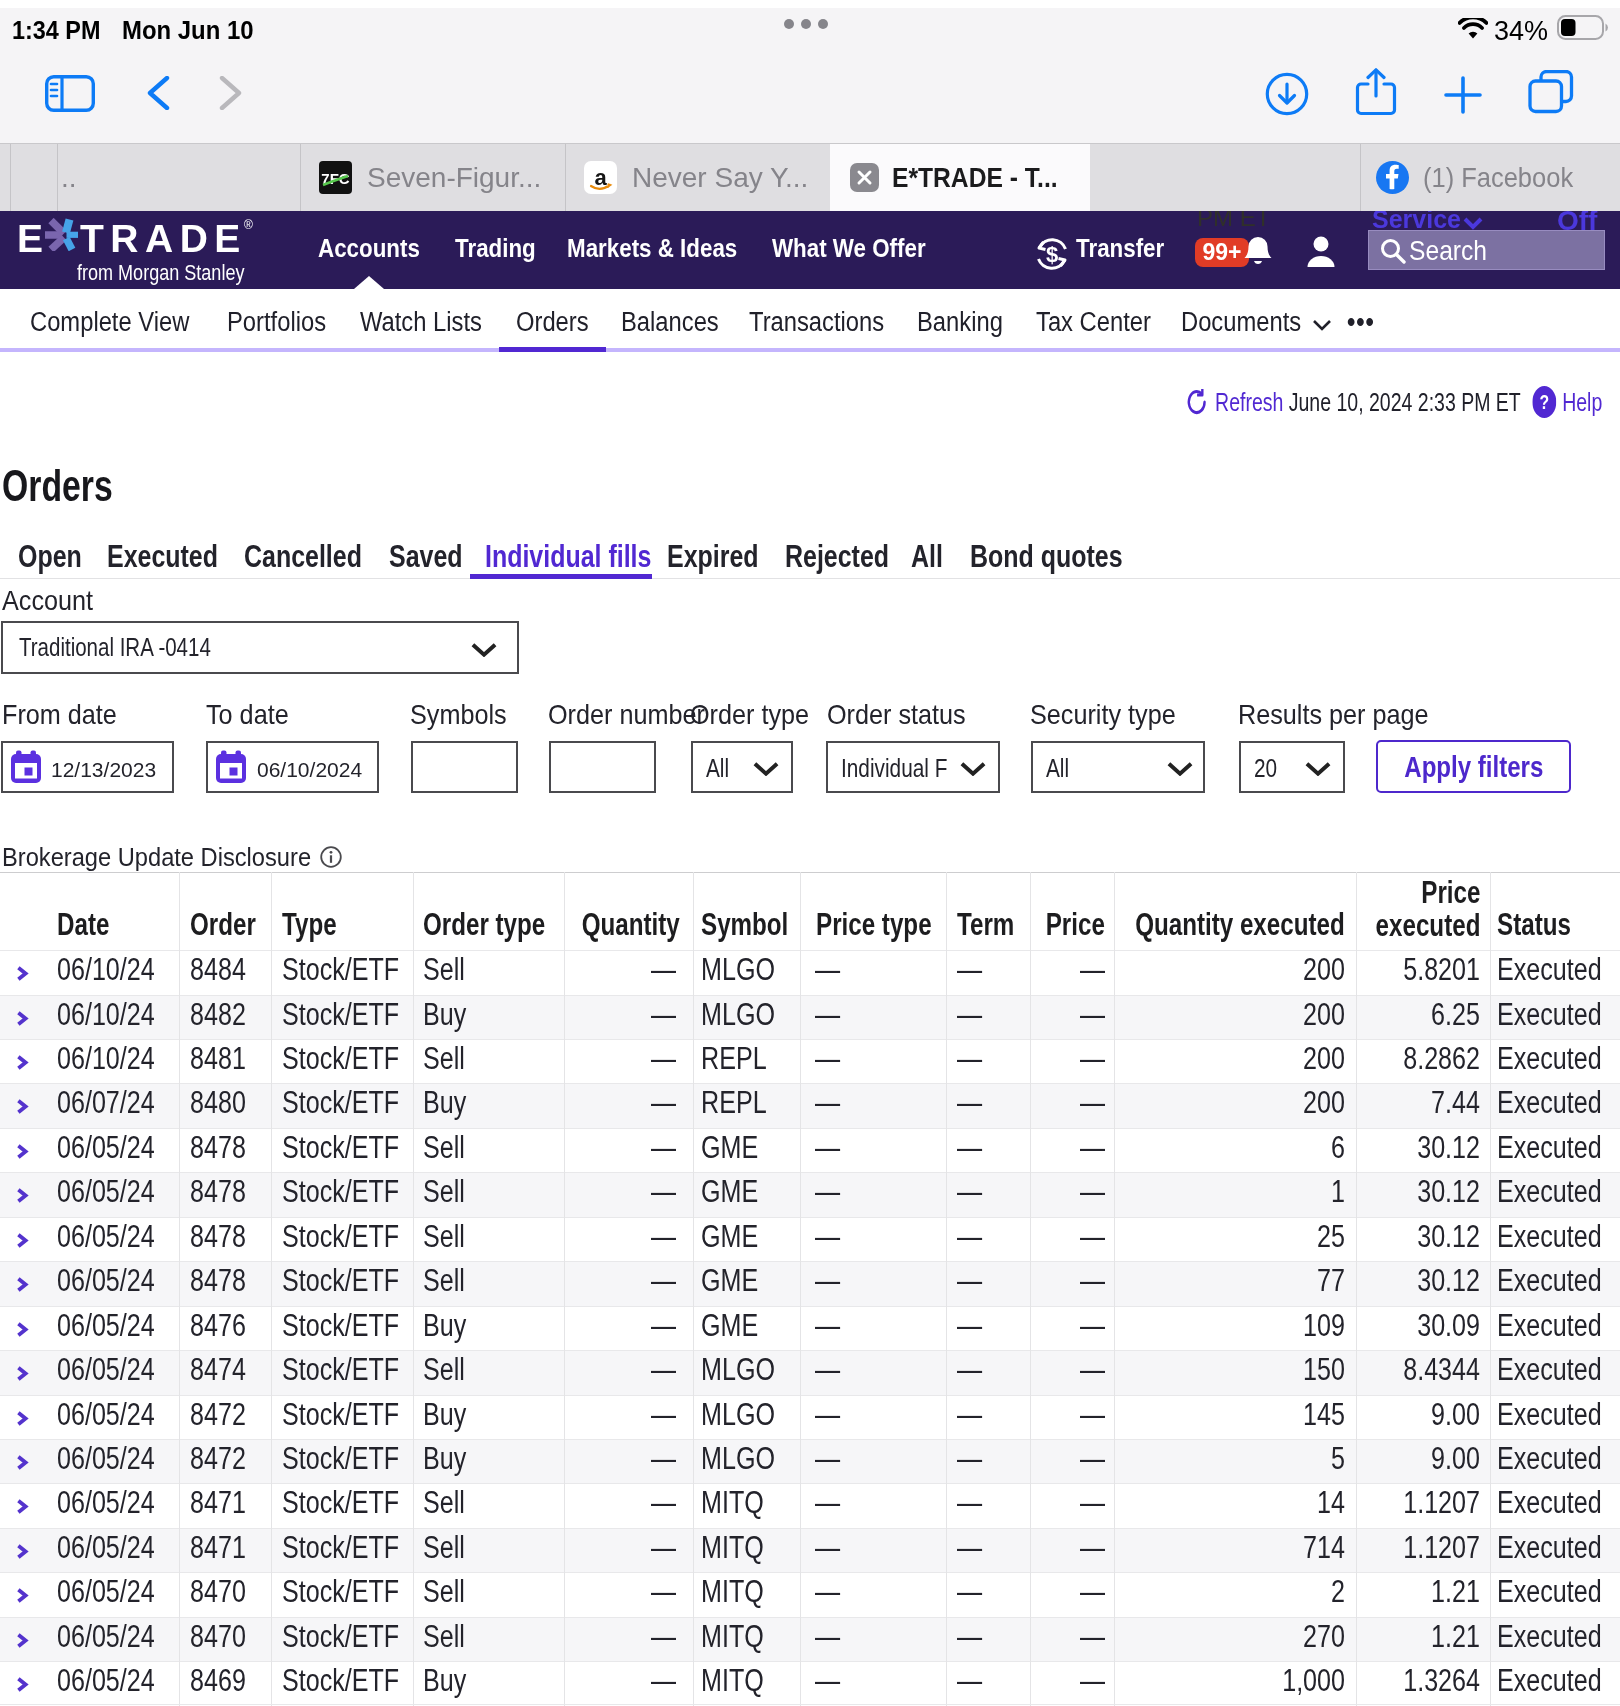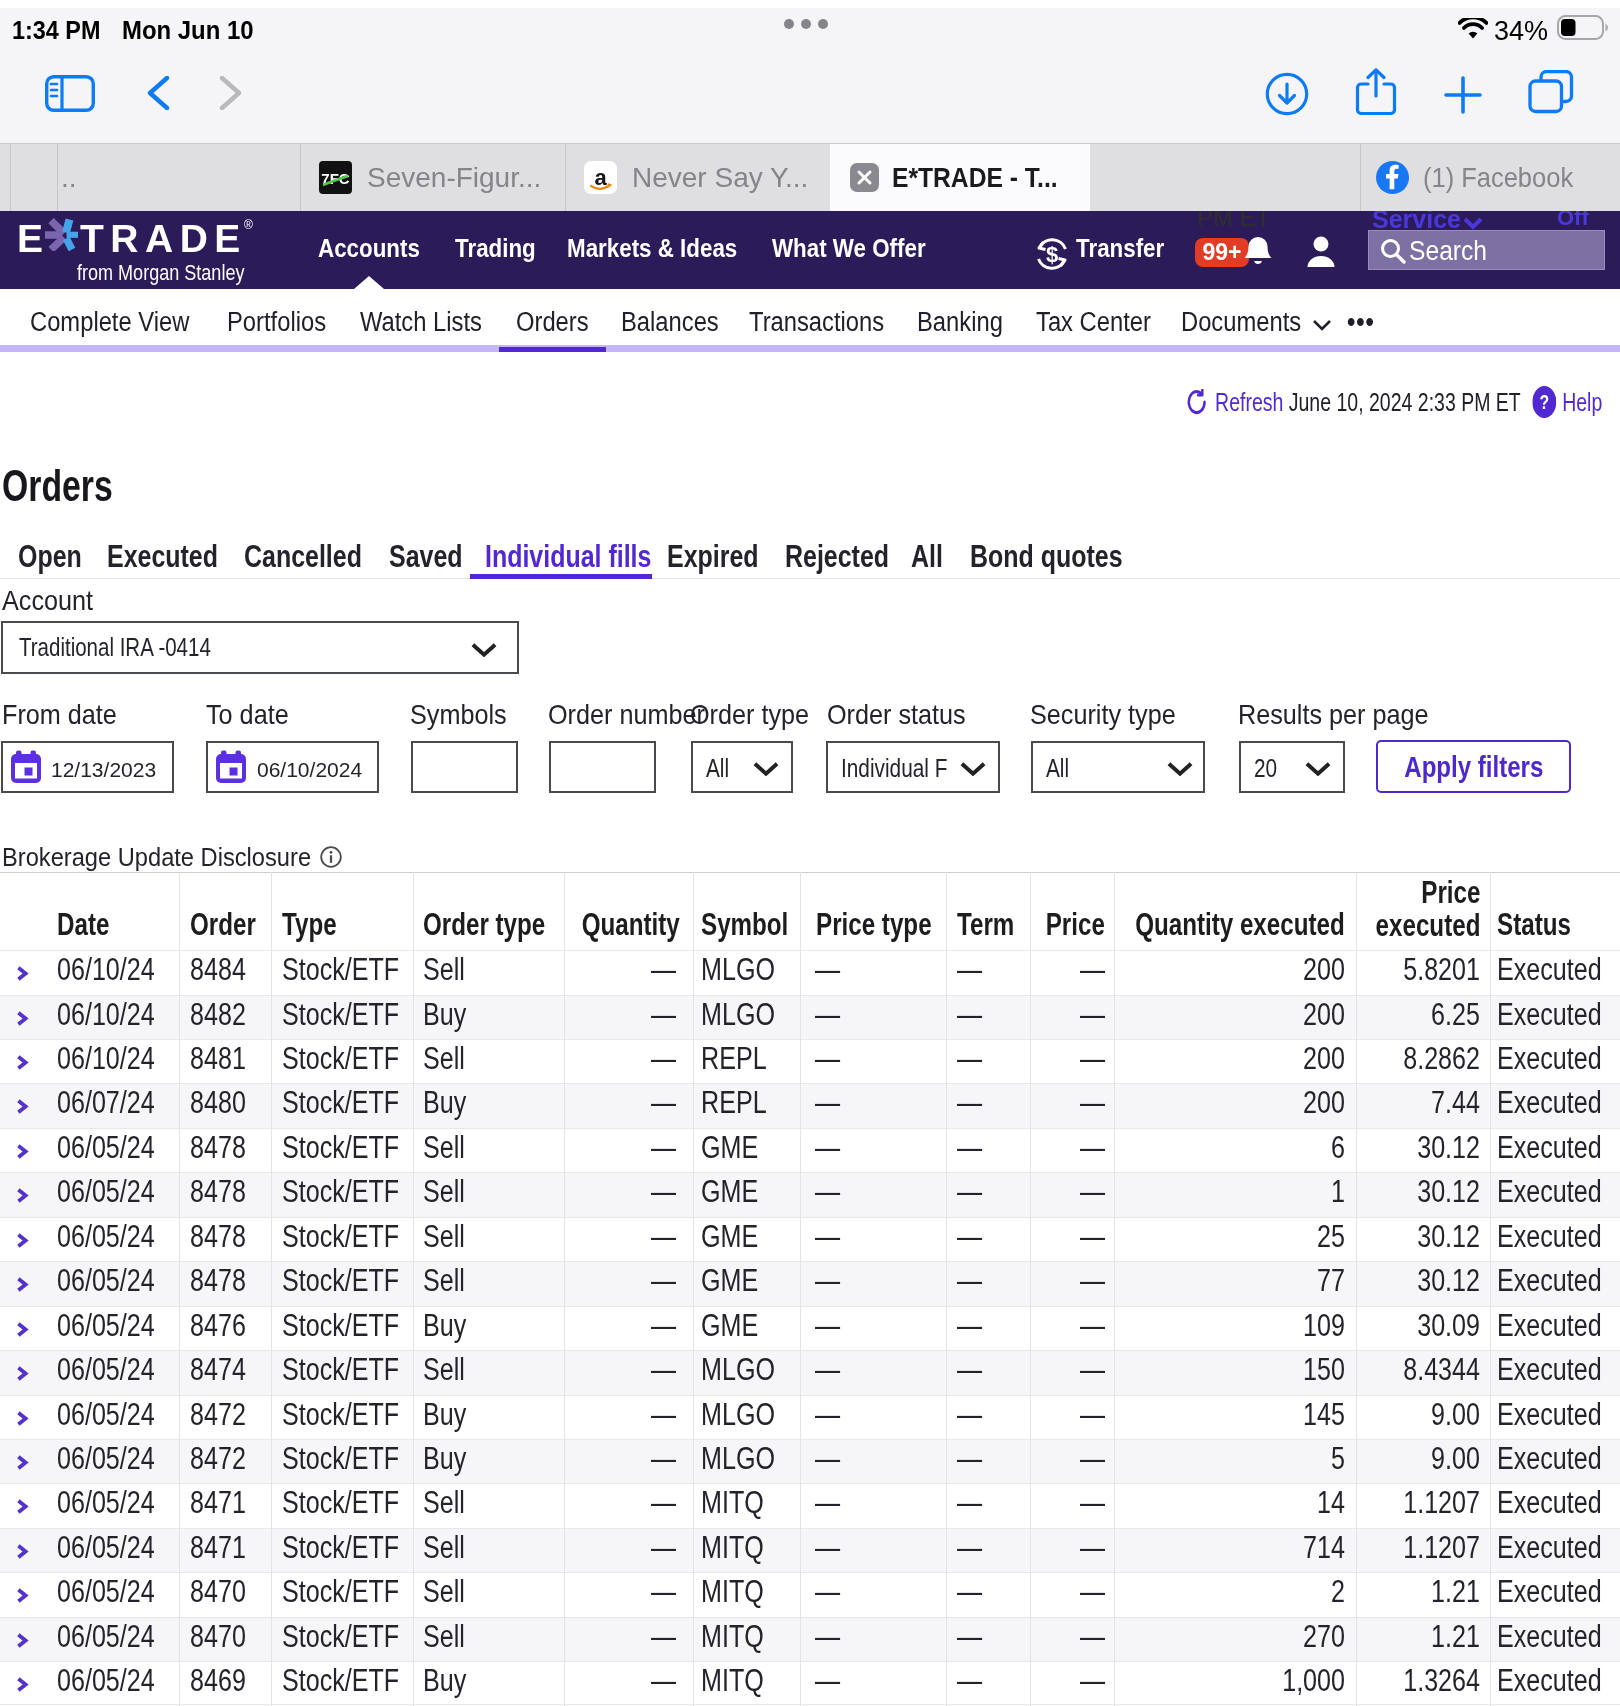--- a/index.html
+++ b/index.html
@@ -19,21 +19,21 @@
 
 #tabbar { left:0; top:143px; width:1620px; height:68px; background:#dfdee1; border-top:1px solid #c9c8cb; position:absolute; }
 .tab { position:absolute; top:0; height:68px; border-left:1px solid #c5c4c7; color:#85848a; font-size:28px; }
 .tabtxt { position:absolute; top:18px; white-space:nowrap; }
 #activetab { left:830px; top:0px; width:260px; height:68px; background:#fbfafc; position:absolute; color:#1b1b1d; font-size:28px; }
 
 #pheader { left:0; top:211px; width:1620px; height:78px; background:#2b1b58; position:absolute; overflow:hidden; }
 .hnav { position:absolute; top:22px; font-size:26px; font-weight:700; color:#fff; white-space:nowrap; transform:scaleX(0.86); transform-origin:0 50%; }
 #frag { color:#4b38dc; font-weight:700; font-size:28px; }
 
-#subnav { left:0; top:289px; width:1620px; height:63px; background:#fff; border-bottom:7px solid #c4b5fd; position:absolute; }
+#subnav { left:0; top:289px; width:1620px; height:63px; background:#fff; border-bottom:4px solid #c4b5fd; position:absolute; }
 .snitem { position:absolute; top:18px; font-size:27px; color:#20202a; white-space:nowrap; transform:scaleX(0.88); transform-origin:0 50%; }
 
 .purple { color:#5128d2; }
 #refreshline { right:18px; top:386px; position:absolute; font-size:26px; color:#20202a; white-space:nowrap; transform:scaleX(0.75); transform-origin:100% 50%; display:flex; align-items:center; }
 #orders-h1 { left:2px; top:460px; font-size:45px; font-weight:700; color:#18181c; transform:scaleX(0.75); transform-origin:0 50%; position:absolute; }
 .otab { position:absolute; top:538px; font-size:32px; font-weight:700; color:#23232b; white-space:nowrap; transform:scaleX(0.78); transform-origin:0 50%; }
 #ot-underline { position:absolute; left:470px; top:574px; width:182px; height:5px; background:#5128d2; }
 #ot-border { position:absolute; left:0; top:578px; width:1620px; height:1px; background:#e2e2e4; }
 #acct-label { left:2px; top:585px; font-size:28px; position:absolute; transform:scaleX(0.9); transform-origin:0 50%; }
 #acct-select { left:1px; top:621px; width:518px; height:53px; border:2px solid #4a4a4e; background:#fff; position:absolute; }
@@ -149,21 +149,21 @@
     <span class="tabtxt" style="left:62px;transform:scaleX(0.91);transform-origin:0 50%;display:inline-block;">(1) Facebook</span>
   </div>
 </div>
 
 <div id="pheader">
   <span class="abs" id="frag" style="left:1197px;top:-7px;color:#30302a;font-weight:400;font-size:24px;">PM ET</span>
   <span class="abs" id="frag2" style="left:1372px;top:-6px;color:#4b38dc;font-weight:700;font-size:25px;">Service</span>
   <svg class="abs" style="left:1463px;top:6px;" width="20" height="13" viewBox="0 0 20 13">
       <path d="M2 2 L10 10 L18 2" stroke="#4b38dc" stroke-width="4" fill="none"></path>
     </svg>
-  <span class="abs" style="left:1557px;top:-6px;color:#4b38dc;font-weight:700;font-size:22px;">Off</span>
+  <span class="abs" style="left:1557px;top:-6px;color:#4b38dc;font-weight:700;font-size:28px;">Off</span>
 
   <span class="abs" style="left:17px;top:6px;font-size:39px;font-weight:700;color:#fff;">E</span>
   <svg class="abs" style="left:44px;top:7px;" width="34" height="33" viewBox="0 0 34 33">
     <g fill="none">
       <path d="M1 17 L17 17" stroke="#7a66ae" stroke-width="7.5"></path>
       <path d="M7 2.5 L20 15.5" stroke="#7a66ae" stroke-width="7.5"></path>
       <path d="M20 19.5 L7 31.5" stroke="#7a66ae" stroke-width="7.5"></path>
       <path d="M25.5 1.5 L22 14.5" stroke="#46a3e8" stroke-width="8"></path>
       <path d="M22.5 16.8 L34 16.8" stroke="#46a3e8" stroke-width="6.2"></path>
       <path d="M22.3 20.5 L28 31.5" stroke="#46a3e8" stroke-width="7.5"></path>

